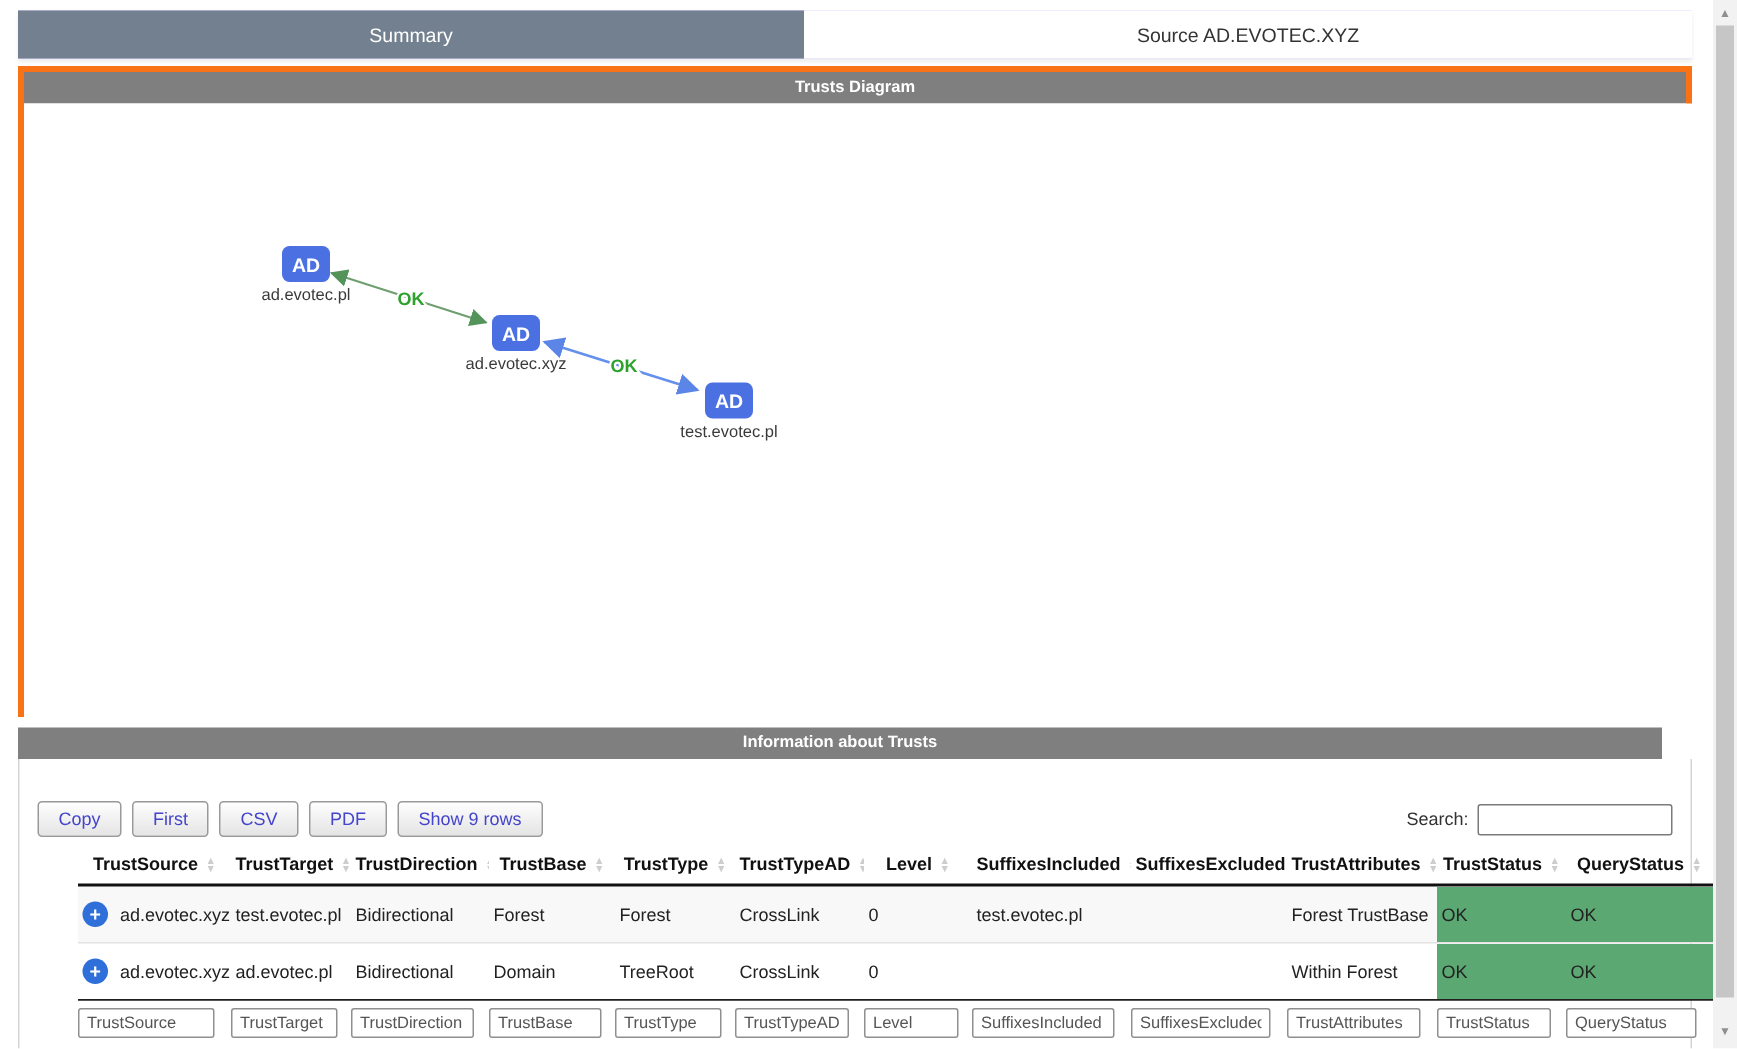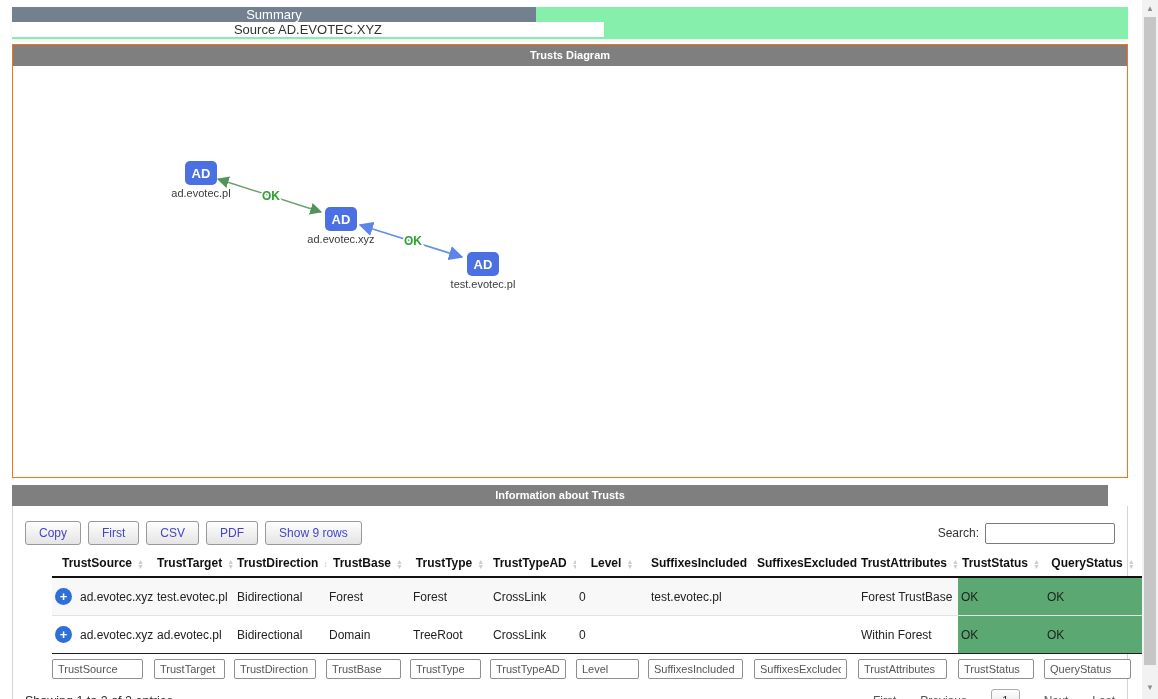--- a/index.html
+++ b/index.html
@@ -7,53 +7,52 @@
   body {
     font-family: "Liberation Sans", sans-serif;
     background: #ffffff;
     position: relative;
     color: #222;
   }
 
   
   .tabbar {
     position: absolute; left: 12px; top: 7px; width: 1116px; height: 32px;
-    display: flex; background: #86efac;
+    display: flex; background: #c4b5fd;
     box-shadow: 0 2px 3px rgba(0,0,0,0.08);
-    flex-direction: column;
   }
   .tab {
     display: flex; align-items: center; justify-content: center;
     font-size: 13px; cursor: pointer; user-select: none;
   }
   .tab.active { width: 524px; background: #72808f; color: #ffffff; }
   .tab.inactive { width: 592px; background: #ffffff; color: #333; }
 
   
   .panel-header {
     height: 21px; background: #7f7f7f; color: #ffffff;
     font-size: 11px; font-weight: bold; text-align: center; line-height: 21px;
   }
   .diagram-panel {
     position: absolute; left: 12px; top: 44px; width: 1116px; height: 434px;
-    border: 1px solid #f97316; background: #fff;
+    border: 4px solid #f97316; background: #fff;
   }
   .diagram-body { position: relative; width: 1114px; height: 411px; background: #fff; }
 
   .info-bar {
     position: absolute; left: 12px; top: 485px; width: 1096px;
   }
   .table-panel {
     position: absolute; left: 12px; top: 506px; width: 1116px; height: 193px;
     border-left: 1px solid #d4d4d4; border-right: 1px solid #d4d4d4;
     background: #fff; padding: 12px 12px 0 12px;
   }
 
   
-  .toolbar { display: flex; justify-content: space-between; align-items: center; margin-top: 3px; }
+  .toolbar { display: flex; justify-content: space-between; align-items: center; margin-top: 16px; }
   .btn-group { display: flex; }
   .dt-button {
     display: inline-block; margin-right: 7px; padding: 4px 13px;
     border: 1px solid #999; border-radius: 3px;
     background: linear-gradient(#fefefe, #e4e4e4);
     color: #4444cc; font-size: 12px; cursor: pointer; white-space: nowrap;
     font-family: "Liberation Sans", sans-serif;
   }
   .search-wrap { display: flex; align-items: center; font-size: 12px; color: #333; }
   .search-wrap input {

